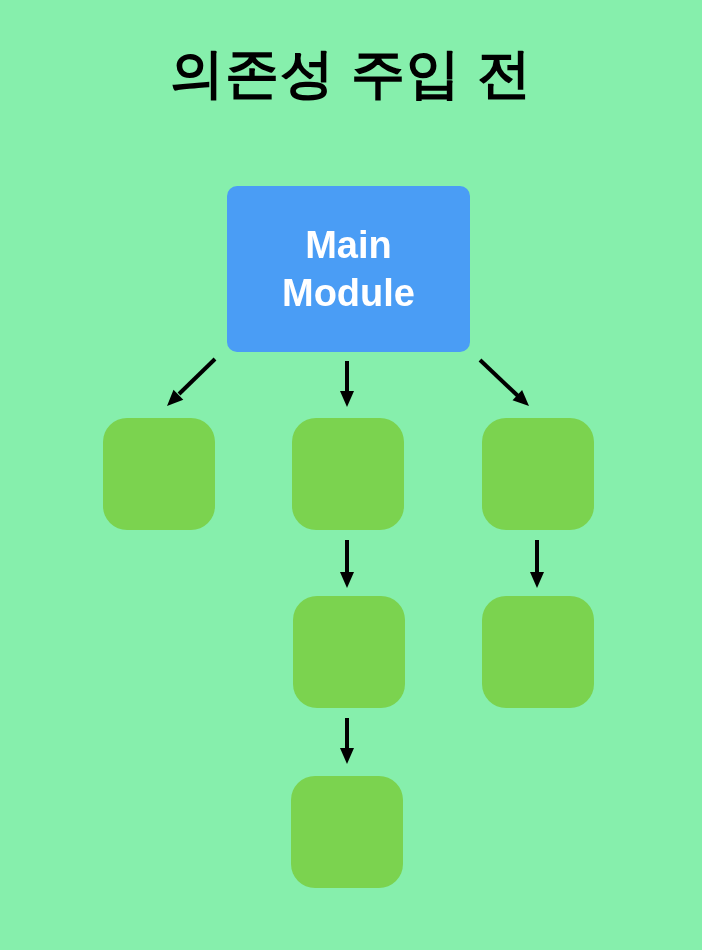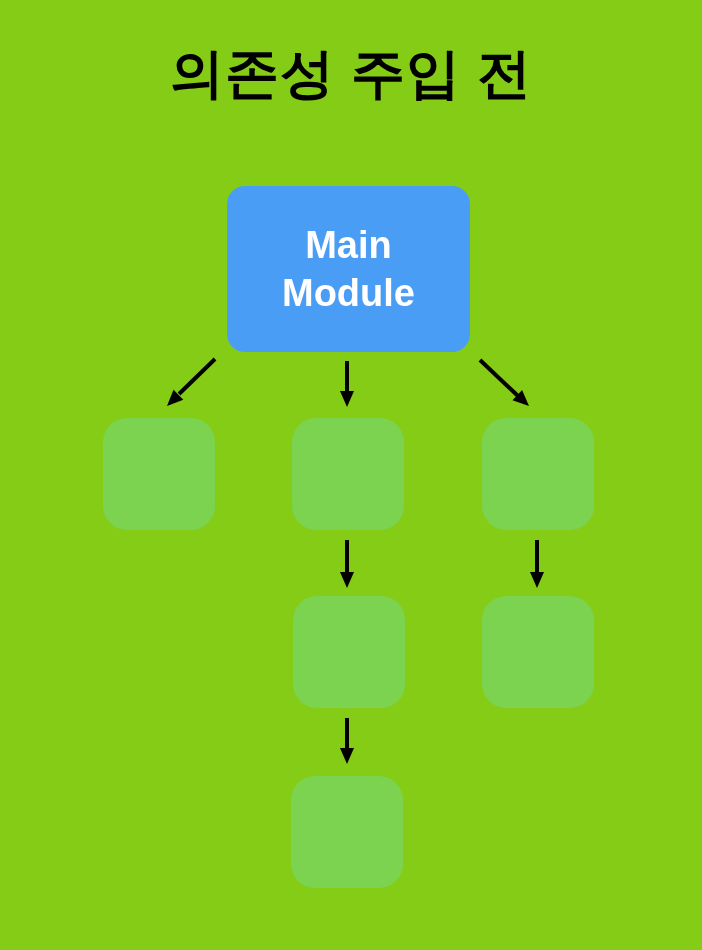--- a/index.html
+++ b/index.html
@@ -4,21 +4,21 @@
 <style>
   html, body {
     margin: 0;
     padding: 0;
     background: #ffffff;
   }
   .canvas {
     position: relative;
     width: 702px;
     height: 950px;
-    background: #84cc16;
+    background: #86efac;
     overflow: hidden;
     font-family: "Liberation Sans", sans-serif;
   }
   .title {
     position: absolute;
     top: 44px;
     left: 0;
     width: 702px;
     text-align: center;
     font-size: 54px;
@@ -27,21 +27,21 @@
     letter-spacing: 1px;
     line-height: 1.1;
   }
   .main-box {
     position: absolute;
     left: 227px;
     top: 186px;
     width: 243px;
     height: 166px;
     background: #4A9DF5;
-    border-radius: 18px;
+    border-radius: 10px;
     display: flex;
     align-items: center;
     justify-content: center;
     text-align: center;
     color: #ffffff;
     font-size: 38px;
     font-weight: 700;
     line-height: 48px;
     white-space: pre-line;
   }

